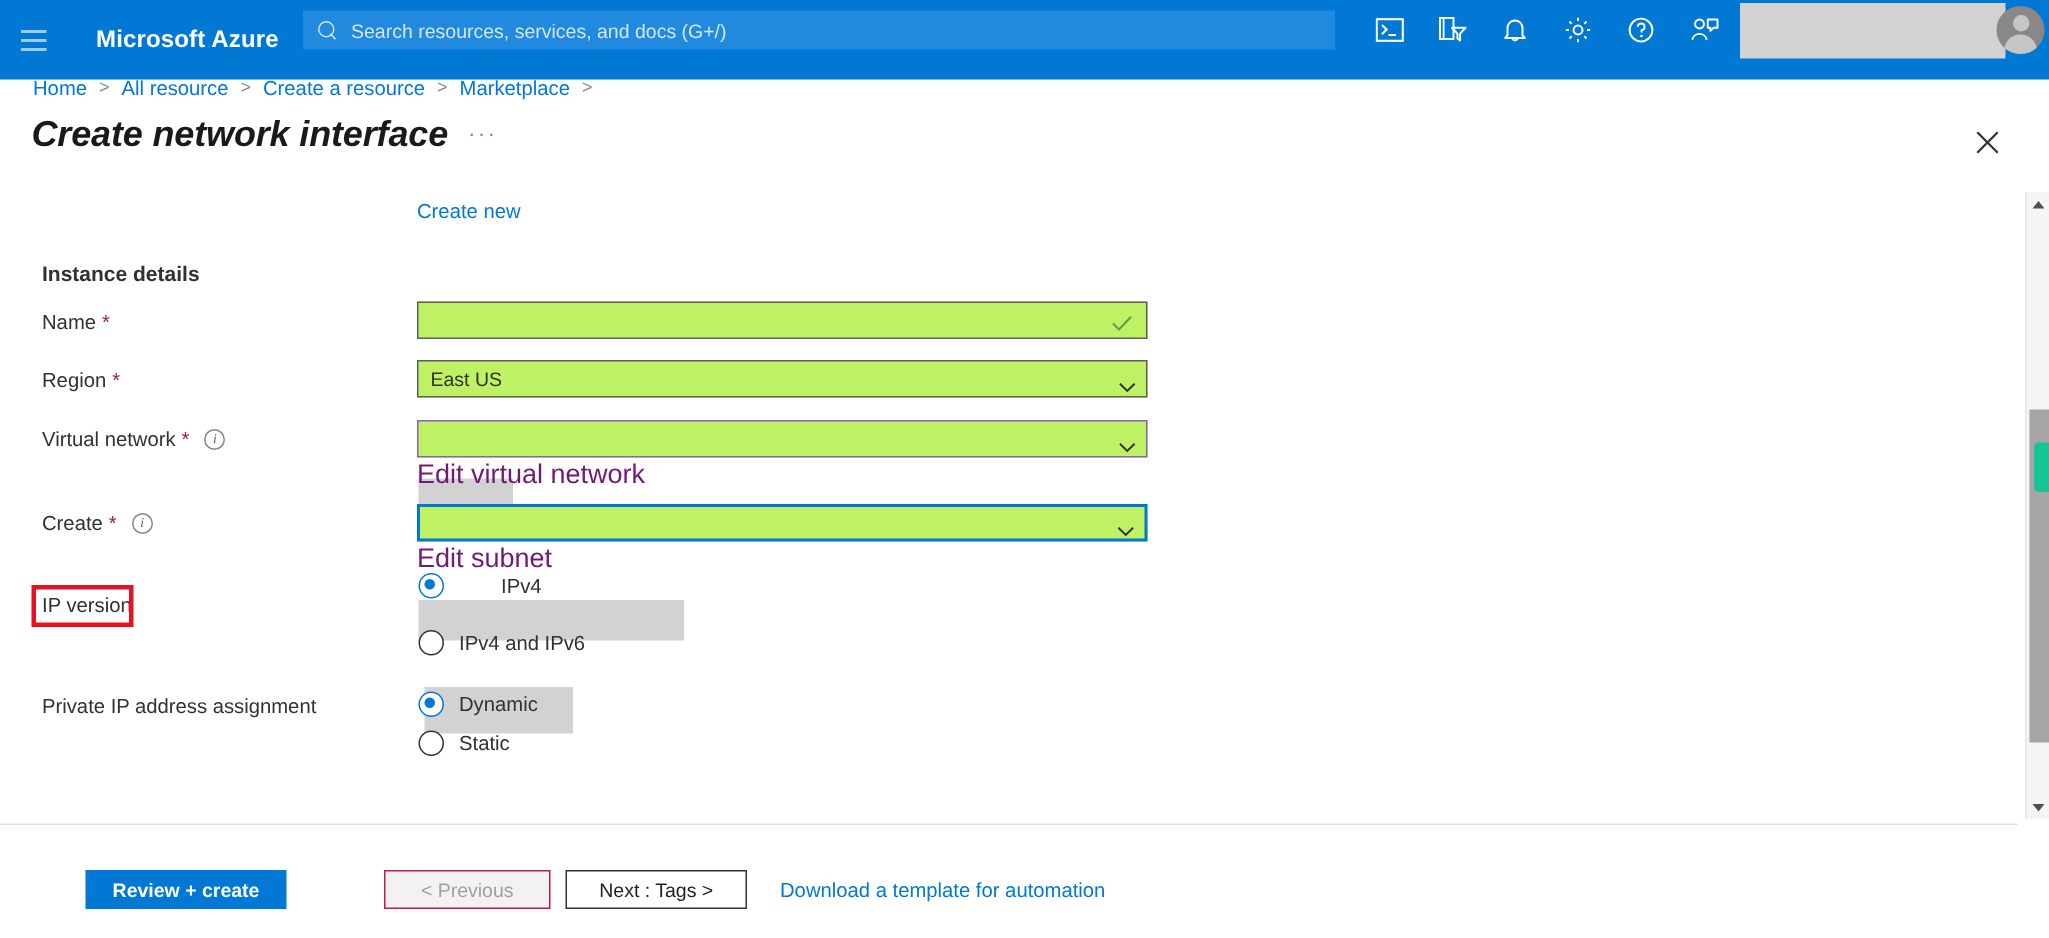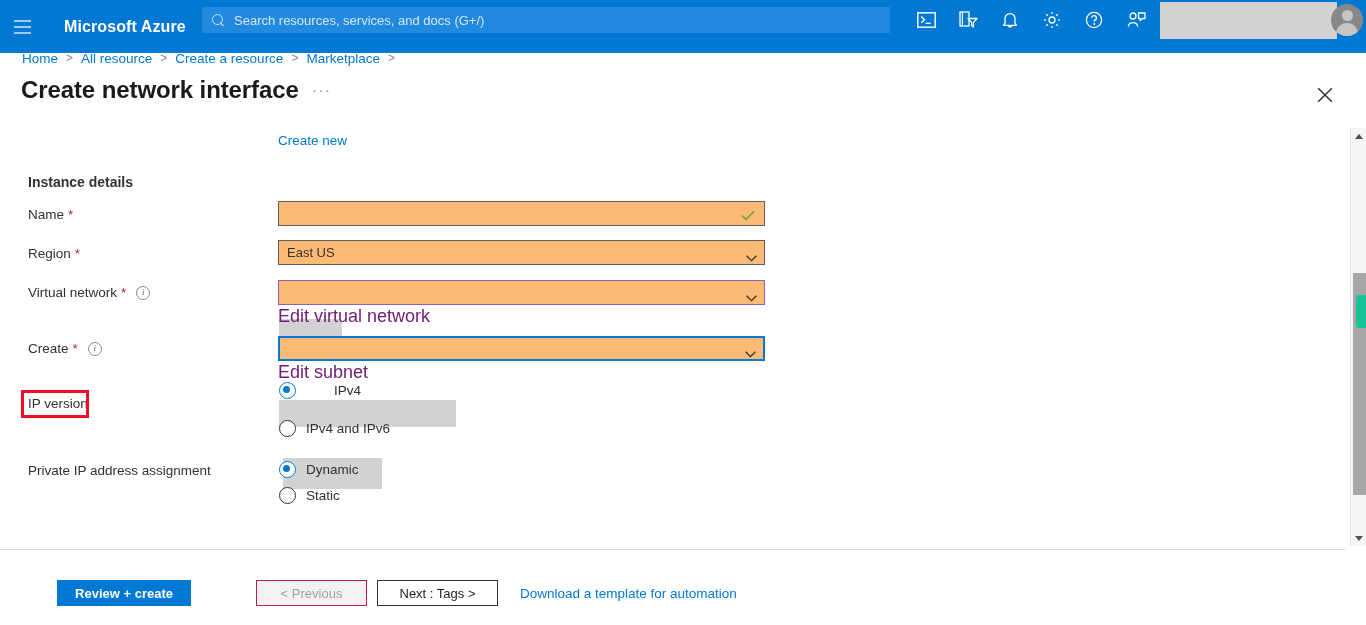--- a/index.html
+++ b/index.html
@@ -150,20 +150,21 @@
 
   
   .page-title {
     position: absolute;
     top: 76px; left: 21px;
     font-size: 24px;
     font-weight: bold;
     color: #1b1a19;
     letter-spacing: -0.1px;
     white-space: nowrap;
+    font-style: italic;
   }
   .title-ellipsis {
     position: absolute;
     top: 85px; left: 312px;
     font-size: 15px;
     color: #8a8886;
     letter-spacing: 1.5px;
     cursor: pointer;
     line-height: 10px;
   }
@@ -228,21 +229,21 @@
     cursor: pointer;
     line-height: 1;
   }
 
   
   .ctrl {
     position: absolute;
     left: 278px;
     width: 487px;
     height: 25px;
-    background: #fdba74;
+    background: #bef264;
     border: 1px solid #605e5c;
     display: flex;
     align-items: center;
     padding: 2px 8px;
     font-size: 13px;
     color: #323130;
     cursor: pointer;
   }
   .ctrl.focus-blue { border: 2px solid #0078d4; }
   .ctrl.border-purple { border: 1px solid #8764b8; }

